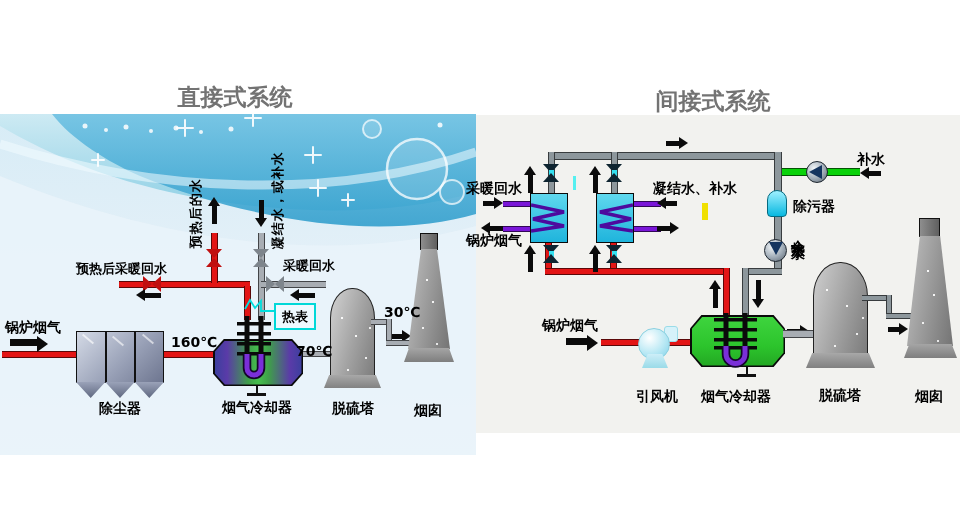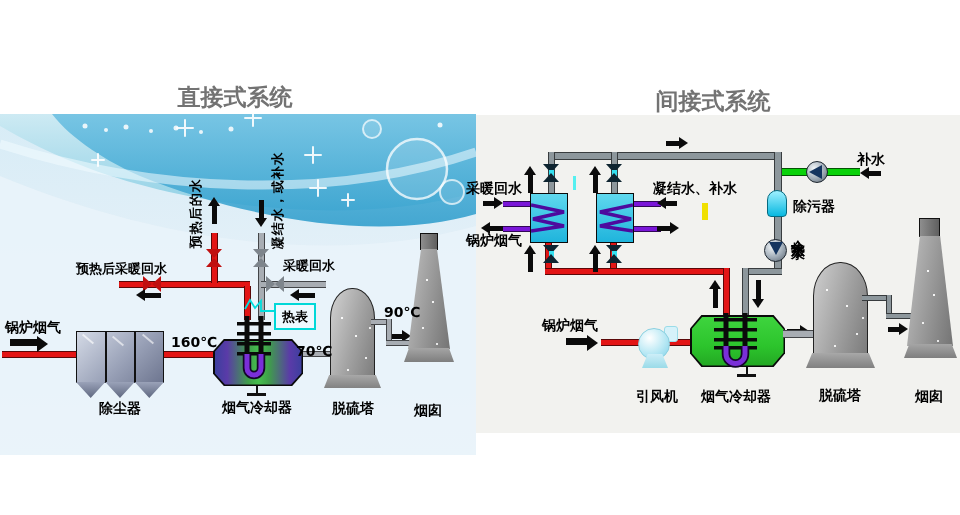--- a/index.html
+++ b/index.html
@@ -198,21 +198,21 @@
     <div class="spk" style="left:18px;top:30px;box-shadow:6px 22px 0 rgba(255,255,255,.9),-4px 48px 0 rgba(255,255,255,.85),10px 64px 0 rgba(255,255,255,.8);"></div>
   </div>
   <div class="abs" style="left:404px;top:348px;width:50px;height:14px;background:linear-gradient(180deg,#a5a5a5,#7e7e7e);clip-path:polygon(10% 0,90% 0,100% 100%,0 100%);"></div>
 
   <div class="lbl lbl14" style="left:5px;top:320px;">锅炉烟气</div>
   <div class="lbl lbl14" style="left:99px;top:401px;">除尘器</div>
   <div class="lbl lbl14" style="left:171px;top:335px;">160℃</div>
   <div class="lbl lbl14" style="left:222px;top:400px;">烟气冷却器</div>
   <div class="lbl lbl14" style="left:296px;top:344px;">70℃</div>
   <div class="lbl lbl14" style="left:332px;top:401px;">脱硫塔</div>
-  <div class="lbl lbl14" style="left:384px;top:305px;">90℃</div>
+  <div class="lbl lbl14" style="left:384px;top:305px;">30℃</div>
   <div class="lbl lbl14" style="left:414px;top:403px;">烟囱</div>
   <div class="lbl" style="left:76px;top:262px;">预热后采暖回水</div>
   <div class="lbl" style="left:283px;top:259px;">采暖回水</div>
   <div class="lbl rot" style="left:150px;top:206px;width:92px;">预热后的水</div>
   <div class="lbl rot" style="left:220px;top:193px;width:116px;">凝结水，或补水</div>
 
   <div class="title" style="left:648px;top:86px;width:130px;">间接式系统</div>
   <div class="abs" style="left:476px;top:115px;width:484px;height:318px;background:#f2f2ef;"></div>
 
   <div class="pipe h loopgray" style="left:548px;top:152px;width:234px;height:8px;"></div>

